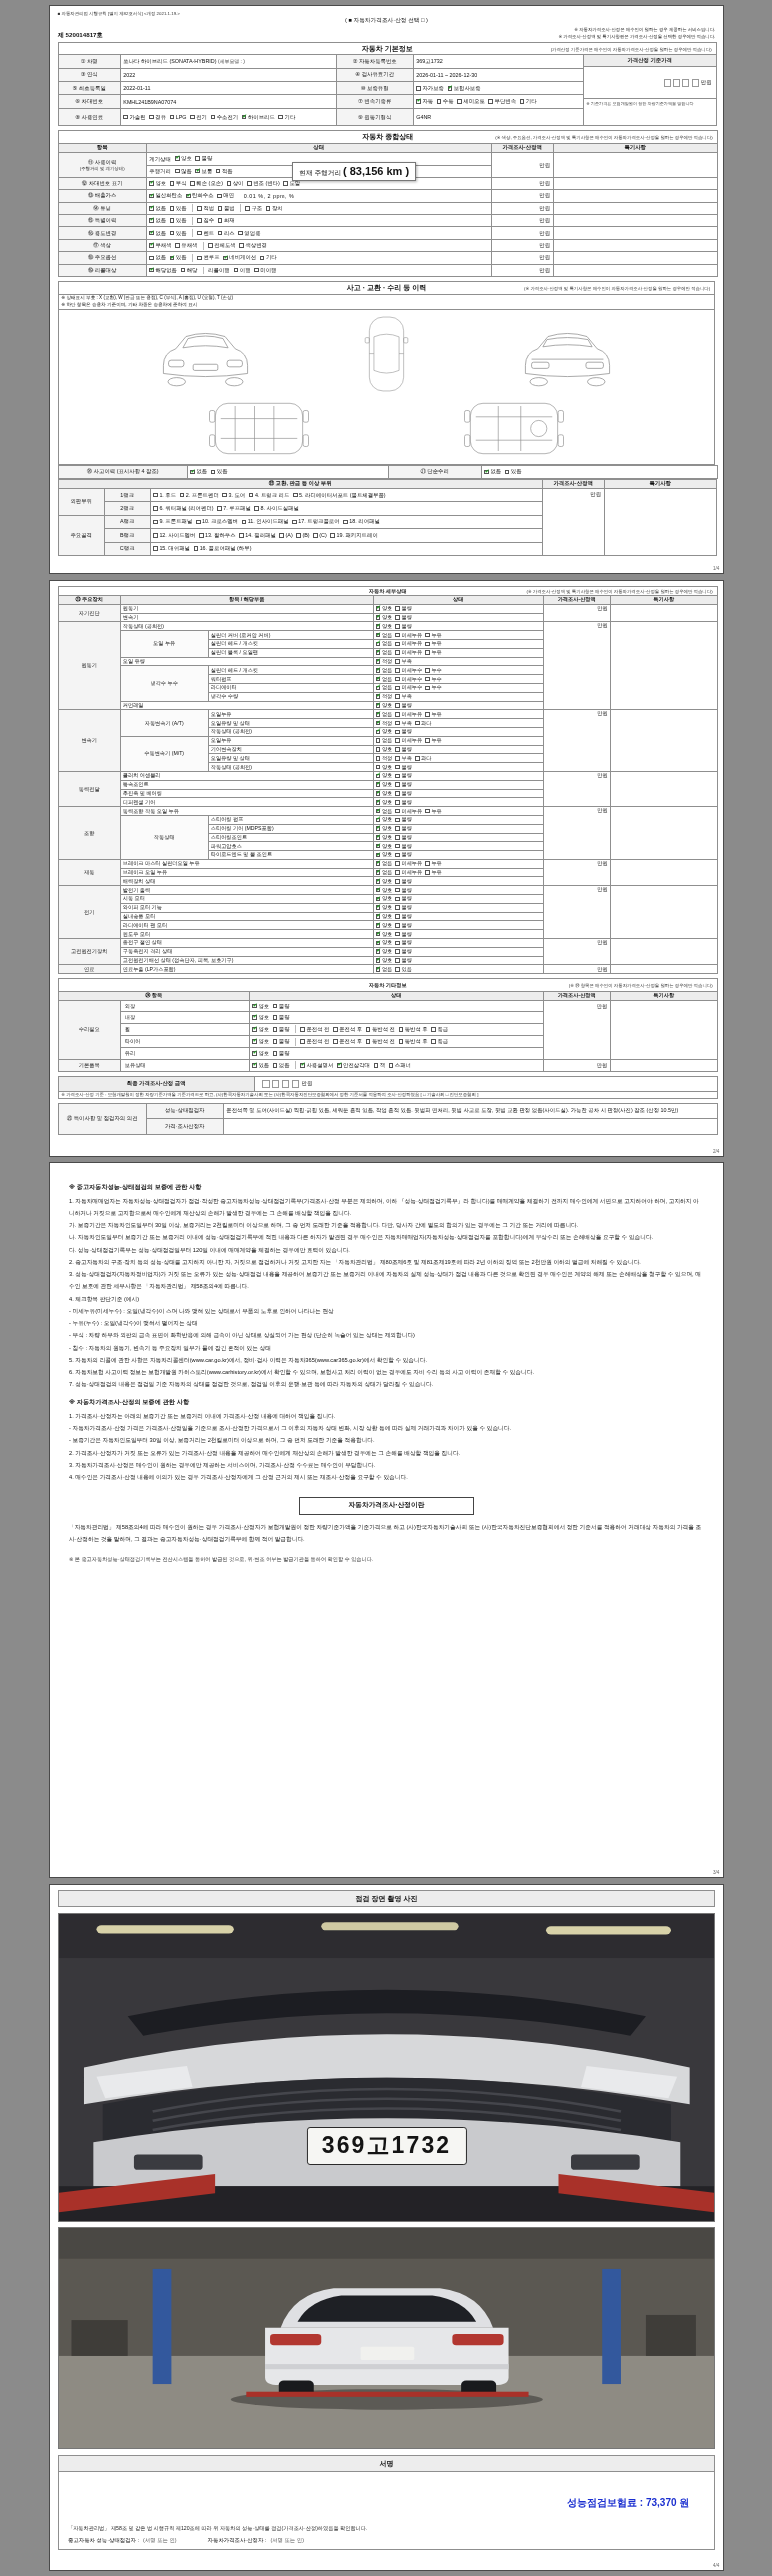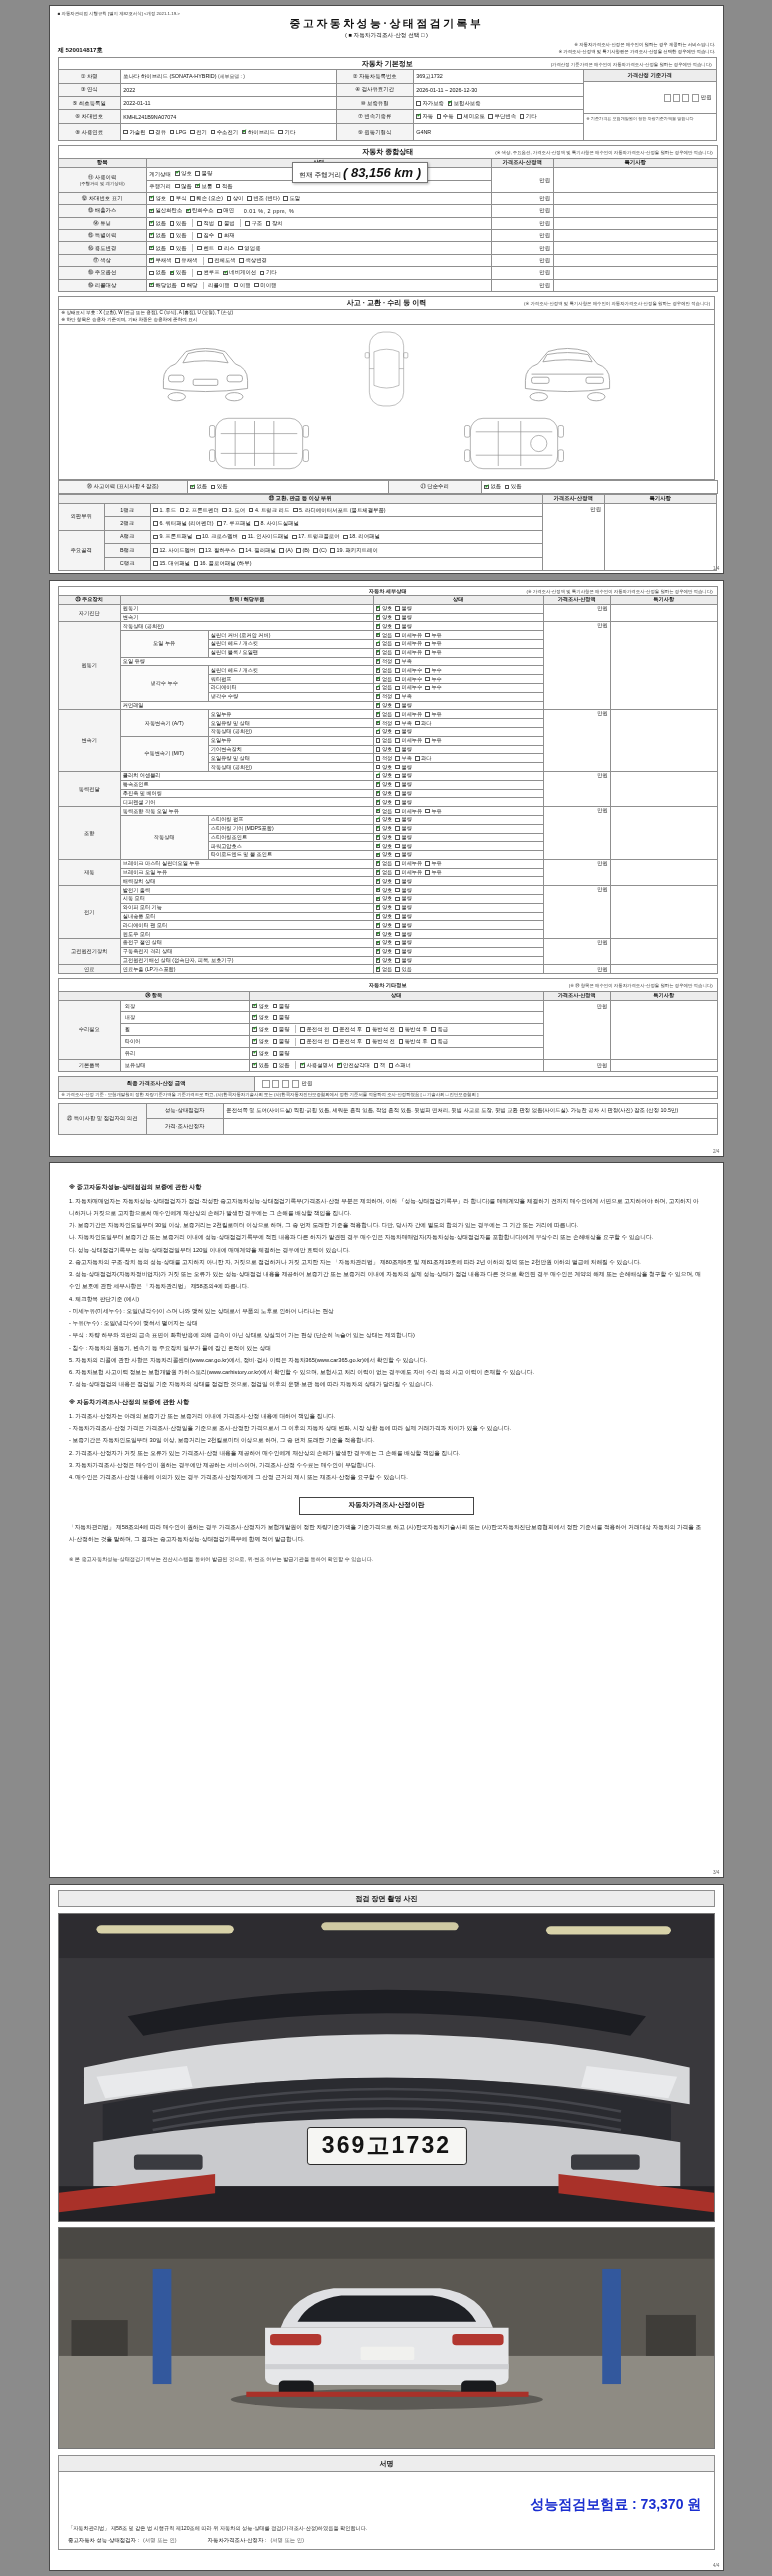--- a/index.html
+++ b/index.html
@@ -45,51 +45,50 @@
   .pb-v{height:32px;display:flex;align-items:center;justify-content:flex-end;gap:2.1px;padding:0 4.1px;border-bottom:0.5px solid #8f8f8f;font-size:5.4px;}
   .pbox{width:7.2px;height:8.2px;border:0.5px solid #999;display:inline-block;background:#fff;}
   .pb-n{font-size:4.1px;color:#444;padding:1.5px 2.6px;line-height:1.4;}
   .legend{font-size:4.6px;line-height:1.5;background:#fff;}
   .diagbox{height:155px;padding:2.1px 5.2px;}
   .figrow{display:flex;justify-content:space-evenly;align-items:center;}
   .figrow1{height:82px;}
   .figrow2{height:66px;}
   .fig{display:block;}
   .float-mile{position:absolute;left:242px;top:156px;background:#fff;border:0.5px solid #777;box-shadow:1px 1px 2.6px rgba(0,0,0,.3);padding:2.1px 6.2px;font-size:6.7px;z-index:5;}
-  .float-mile b{font-size:13px;font-style:italic;}
+  .float-mile b{font-size:11px;}
   .t2 td{font-size:5.2px;padding:0 2.1px;height:8.8px;}
   .t2 .ck{margin:0 3.1px 0 0;}
   .t2 .ck .cl{font-size:5.2px;}
   .t3 td{font-size:5.2px;}
   .final-val{display:flex;align-items:center;gap:2.6px;padding-left:5.2px;}
   .notice-head{border:0.5px solid #8f8f8f;text-align:center;font-weight:bold;font-size:7.2px;padding:3.1px 0;background:#fff;}
   .notice-body{padding:7.2px 11.3px 0 11.3px;}
   .ntitle{font-weight:bold;font-size:6.2px;margin:7.2px 0 3.1px 0;}
   .pre{white-space:pre-line;font-size:5.7px;line-height:2.15;color:#111;}
   .anchor-box{margin:13.4px auto 0 auto;width:175px;border:0.8px solid #444;text-align:center;font-weight:bold;font-size:6.7px;padding:3.6px 0;}
   .anchor-text{margin-top:6.2px;}
   .ntail{margin-top:10.3px;font-size:5.2px;color:#333;}
   .photo-head{border:0.5px solid #8f8f8f;text-align:center;font-weight:bold;font-size:7px;padding:2.6px 0;background:#ededed;}
   .photo{position:relative;border:0.5px solid #777;margin-top:5.2px;overflow:hidden;background:#333;}
   .photo svg{display:block;width:100%;height:100%;}
   .plate{position:absolute;left:50%;bottom:56px;transform:translateX(-50%);background:#f6f6f3;border:1.5px solid #2a2a2a;border-radius:3.1px;padding:2.1px 14.4px;font-size:23px;font-weight:bold;letter-spacing:2.1px;color:#141414;}
   .signbox{border:0.5px solid #8f8f8f;margin-top:6.2px;}
   .sign-head{border-bottom:0.5px solid #8f8f8f;text-align:center;font-weight:bold;font-size:7px;padding:2.6px 0;background:#ededed;}
   .sign-body{position:relative;height:77px;padding:6.2px 9.3px;}
-  .ins{position:absolute;right:13px;top:24px;font-size:14px;font-weight:bold;color:#1b2fd0;}
+  .ins{position:absolute;right:25px;top:24px;font-size:10px;font-weight:bold;color:#1b2fd0;}
   .lawline{position:absolute;left:9.3px;bottom:17.5px;font-size:5.2px;color:#222;}
   .signers{position:absolute;left:9.3px;right:9.3px;bottom:5.2px;font-size:5.4px;display:flex;gap:31px;}
   .seal{color:#555;margin-left:4.1px;}
 </style>
 </head>
 <body>
 
 <div id="page1" class="page">
   <div class="lawref">■ 자동차관리법 시행규칙 [별지 제82호서식] &lt;개정 2021.1.19.&gt;</div>
-  <div class="doc-title">중고자동차성능·상태점검기록부</div>
   <div class="doc-sub">( ■ 자동차가격조사·산정 선택 □ )</div>
   <div class="title-row">
     <div class="repno">제 520014817호</div>
     <div class="title-notes">
       <div>※ 자동차가격조사·산정은 매수인이 원하는 경우 제공하는 서비스입니다.</div>
       <div>※ 가격조사·산정액 및 특기사항란은 가격조사·산정을 선택한 경우에만 적습니다.</div>
     </div>
   </div>
 
   <table>

